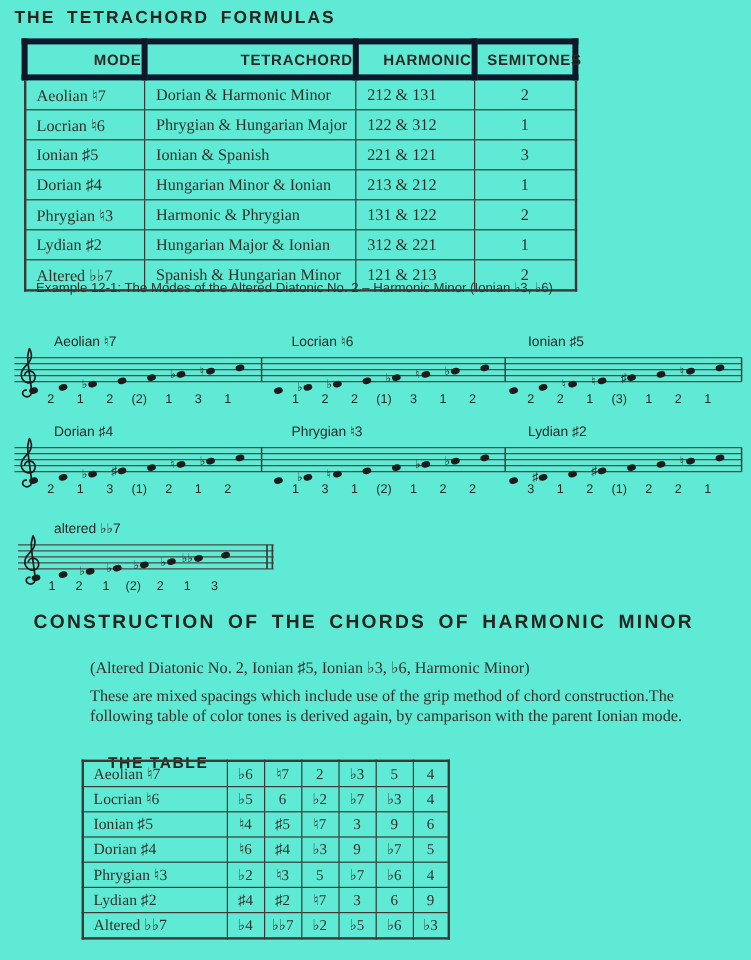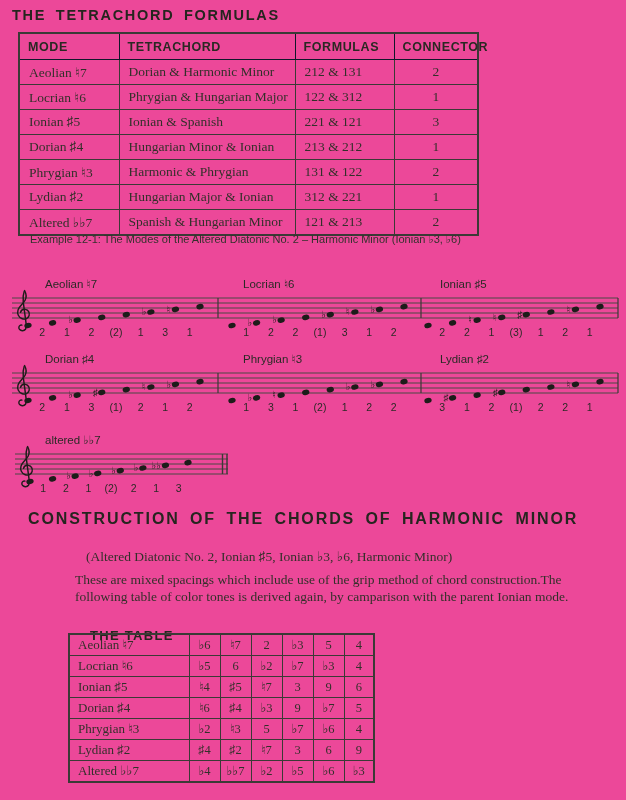--- a/index.html
+++ b/index.html
@@ -1,49 +1,49 @@
 <!DOCTYPE html>
 <html><head>
 <meta charset="utf-8">
 <style>
   html,body{margin:0;padding:0;background:#e9e8e4;}
   .page{
     position:relative;width:626px;height:800px;margin:0 auto;
-    background:#ec4899;overflow:hidden;
+    background:#5eead4;overflow:hidden;
     font-family:"Liberation Sans",sans-serif;color:#2b2a26;
   }
   
   .title1{
     position:absolute;margin:0;left:12px;top:7px;
     font-size:14.5px;font-weight:bold;letter-spacing:1.7px;word-spacing:4px;
     color:#26251f;
   }
   .title2{left:28px;top:510px;font-size:16px;letter-spacing:1.9px;}
   .h2{
     position:absolute;margin:16px;left:74px;top:612px;
     font-size:13px;font-weight:bold;letter-spacing:1.3px;color:#26251f;
   }
   
   table{border-collapse:collapse;table-layout:fixed;}
   .t1{position:absolute;left:18px;top:32px;width:459px;border:2px solid #3b3a36;}
   .t1 th{
-    border:1px solid #0f172a;height:25px;text-align:left;padding:0 0 0 8px;
+    border:5px solid #0f172a;height:25px;text-align:right;padding:0 0 0 8px;
     font-size:12.5px;letter-spacing:0.6px;color:#2a2923;font-weight:bold;
   }
   .t1 td{
     border:1px solid #3b3a36;height:24px;padding:0 0 0 9px;
     font-family:"Liberation Serif",serif;font-size:13.5px;color:#33302a;
   }
   .t1 td.c2{}
   .t1 td.c3{text-align:center;padding-left:0;}
   
   .caption{position:absolute;left:30px;top:233px;font-size:11px;color:#33312c;}
   .subtitle{
     position:absolute;left:75px;top:548px;
-    font-family:"Liberation Serif",serif;font-size:13.5px;color:#33302a;margin-left:11px;
+    font-family:"Liberation Serif",serif;font-size:13.5px;color:#33302a;
   }
   .para{
     position:absolute;left:75px;top:572px;width:494px;
     font-family:"Liberation Serif",serif;font-size:13.5px;line-height:16.5px;color:#33302a;
   }
   
   .t2{position:absolute;left:68px;top:633px;width:305px;border:2px solid #3b3a36;}
   .t2 td{
     border:1px solid #3b3a36;height:20px;padding:0;text-align:center;
     font-family:"Liberation Serif",serif;font-size:12.5px;color:#33302a;
@@ -66,22 +66,22 @@
     <colgroup>
       <col style="width:100px">
         <col style="width:176px">
         <col style="width:99px">
         <col style="width:84px">
     </colgroup>
     <thead>
         <tr id="t1head">
           <th>MODE</th>
           <th>TETRACHORD</th>
-          <th>FORMULAS</th>
-          <th>CONNECTOR</th>
+          <th>HARMONIC</th>
+          <th>SEMITONES</th>
         </tr>
       </thead>
     <tbody id="t1body">
         <tr>
           <td class="c0">Aeolian ♮7</td>
           <td class="c1">Dorian &amp; Harmonic Minor</td>
           <td class="c2">212 &amp; 131</td>
           <td class="c3">2</td>
         </tr>
         <tr>

